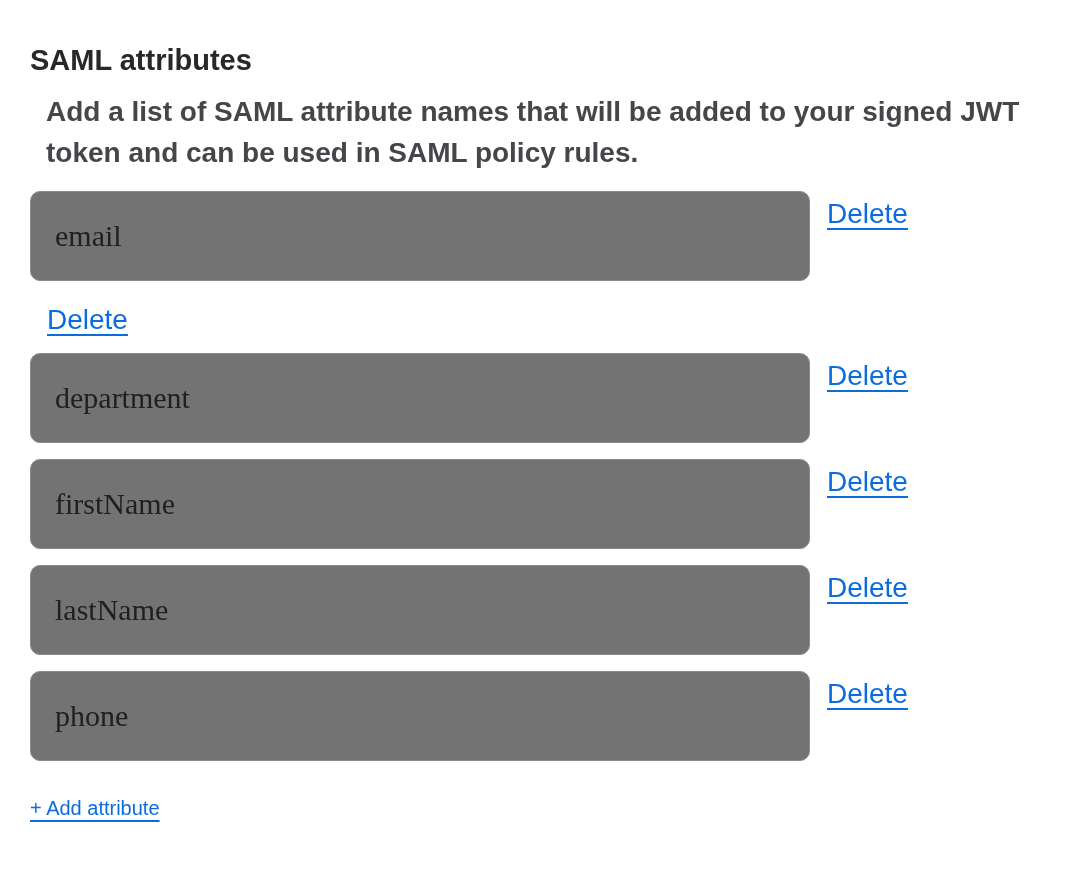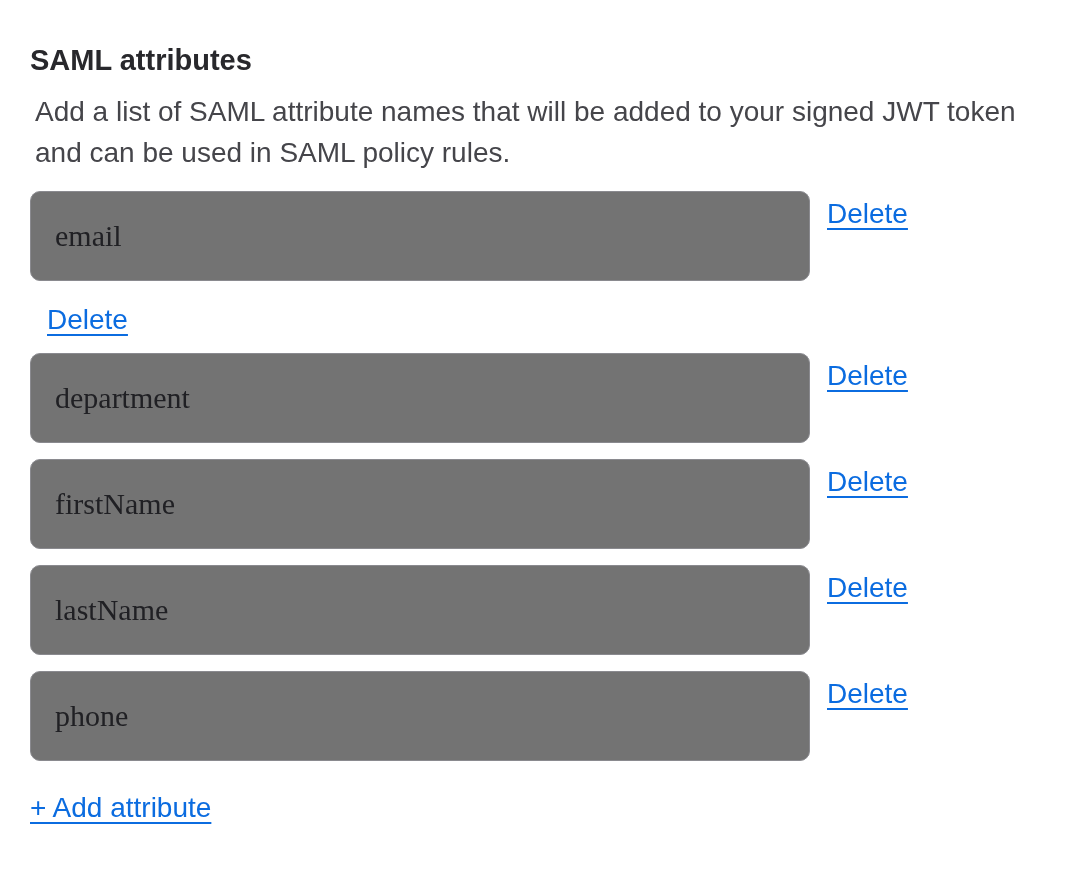--- a/index.html
+++ b/index.html
@@ -20,24 +20,24 @@
   }
   main { padding: 34px 30px 0 30px; }
   h1 {
     margin: 8px 0 13px 0;
     font-size: 29px;
     line-height: 36px;
     font-weight: 700;
     color: var(--heading);
   }
   p.desc {
-    margin: 0 0 18px 5px;
+    margin: 0 0 18px 16px;
     font-size: 28px;
     line-height: 41px;
-    font-weight: 400;
+    font-weight: 700;
     color: var(--body-text);
     max-width: 1006px;
   }
   .row {
     display: flex;
     align-items: flex-start;
     margin-bottom: 16px;
   }
   .attr-input {
     width: 780px;
@@ -58,21 +58,21 @@
     color: var(--link-blue);
     text-decoration: underline;
     text-underline-offset: 5px;
     text-decoration-thickness: 2px;
     white-space: nowrap;
     cursor: pointer;
   }
   a.add-link {
     display: inline-block;
     margin-top: 14px;
-    font-size: 28px;
+    font-size: 20px;
     line-height: 34px;
     color: var(--link-blue);
     text-decoration: underline;
     text-underline-offset: 5px;
     text-decoration-thickness: 2px;
     cursor: pointer;
     text-align: center;
   }
 </style>
 </head>

